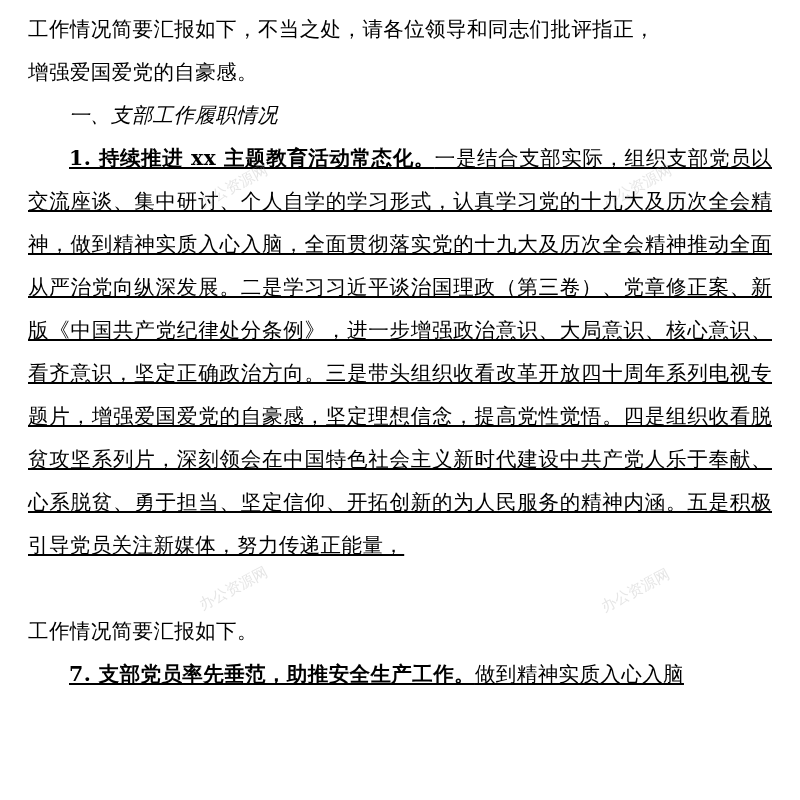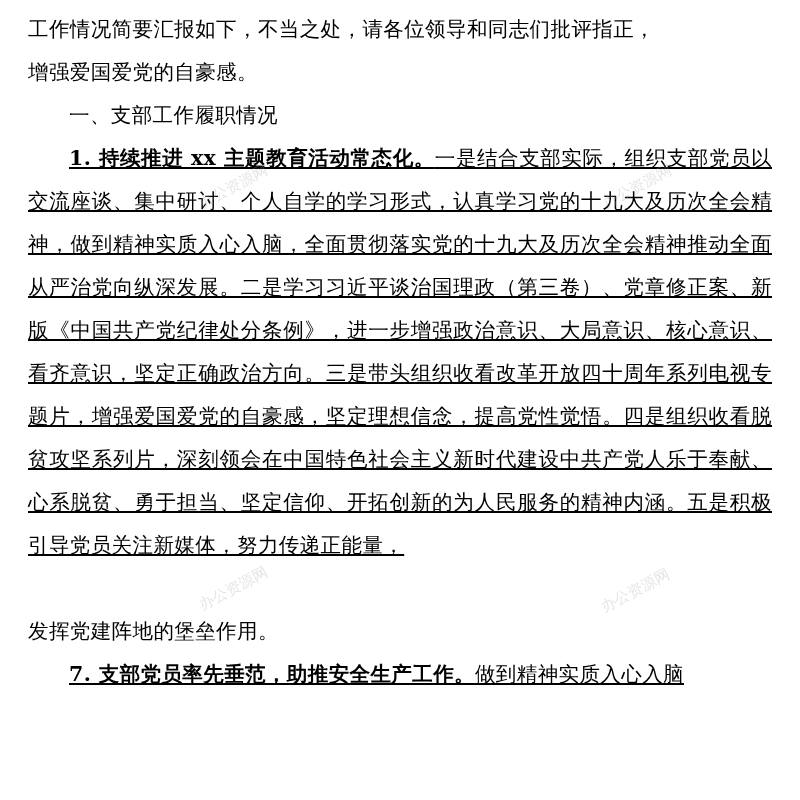--- a/index.html
+++ b/index.html
@@ -28,20 +28,21 @@
     line-height: 43px;
     color: #000000;
     text-align: justify;
     text-justify: inter-ideograph;
     letter-spacing: 0.4px;
     margin: 0;
     font-weight: 400;
   }
   .para.heading-num {
     text-indent: 2em;
+    font-style: italic;
   }
   .para.bold-lead {
     text-indent: 2em;
     text-decoration: underline;
   }
   .para b {
     font-weight: 700;
   }
   .spacer-line {
     height: 43px;
@@ -71,21 +72,21 @@
   <p class="para">工作情况简要汇报如下，不当之处，请各位领导和同志们批评指正，</p>
 
   <p class="para">增强爱国爱党的自豪感。</p>
 
   <p class="para heading-num">一、支部工作履职情况</p>
 
   <p class="para bold-lead"><b>1. 持续推进 xx 主题教育活动常态化。</b><span>一是结合支部实际，组织支部党员以交流座谈、集中研讨、个人自学的学习形式，认真学习党的十九大及历次全会精神，做到精神实质入心入脑，全面贯彻落实党的十九大及历次全会精神推动全面从严治党向纵深发展。二是学习习近平谈治国理政（第三卷）、党章修正案、新版《中国共产党纪律处分条例》，进一步增强政治意识、大局意识、核心意识、看齐意识，坚定正确政治方向。三是带头组织收看改革开放四十周年系列电视专题片，增强爱国爱党的自豪感，坚定理想信念，提高党性觉悟。四是组织收看脱贫攻坚系列片，深刻领会在中国特色社会主义新时代建设中共产党人乐于奉献、心系脱贫、勇于担当、坚定信仰、开拓创新的为人民服务的精神内涵。五是积极引导党员关注新媒体，努力传递正能量，</span></p>
 
   <div class="spacer-line"></div>
 
-  <p class="para">发挥党建阵地的堡垒作用。</p>
+  <p class="para">工作情况简要汇报如下。</p>
 
   <p class="para bold-lead"><b>7. 支部党员率先垂范，助推安全生产工作。</b><span>做到精神实质入心入脑</span></p>
 
 </div>
 
 <span class="watermark wm1">办公资源网</span>
 <span class="watermark wm2">办公资源网</span>
 <span class="watermark wm3">办公资源网</span>
 <span class="watermark wm4">办公资源网</span>
 

